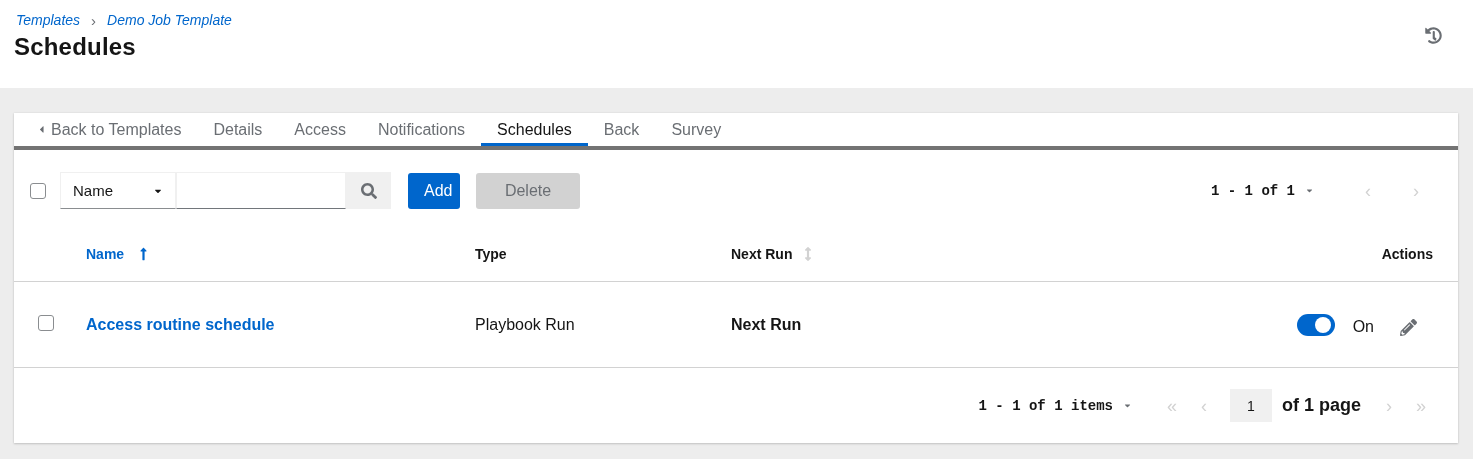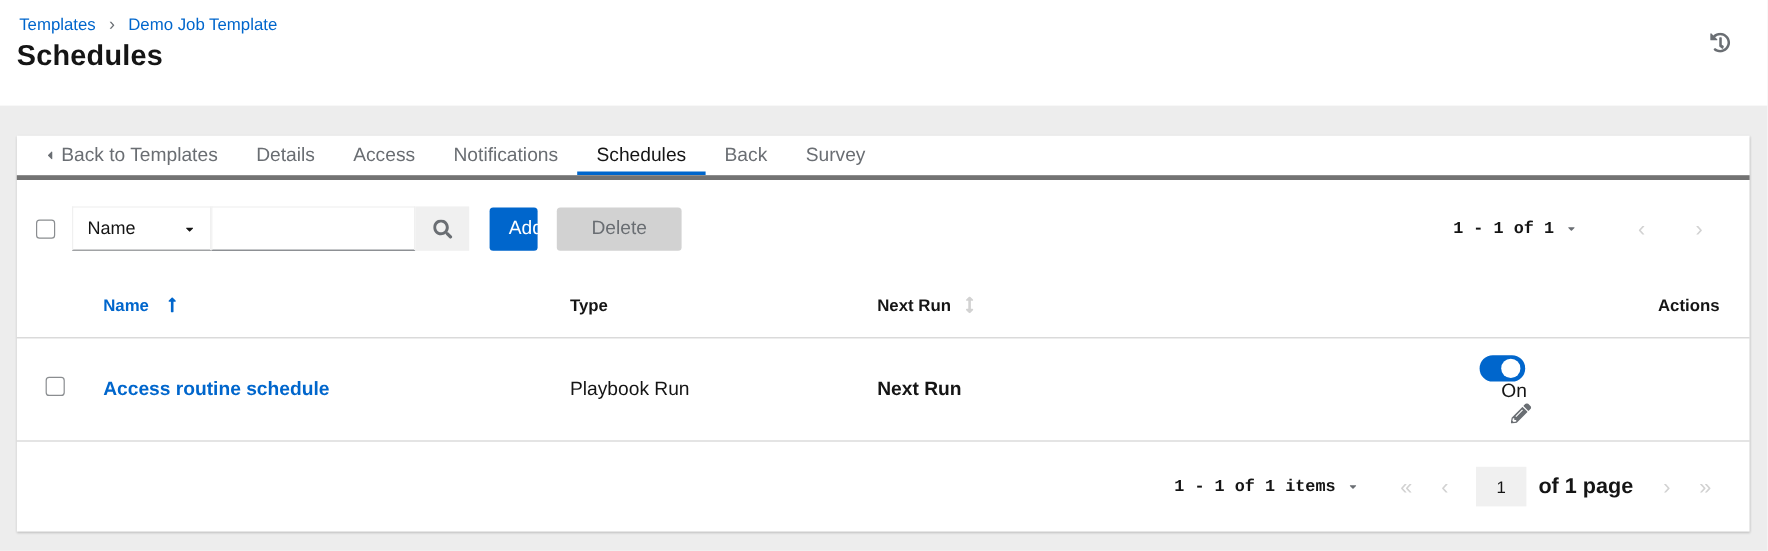--- a/index.html
+++ b/index.html
@@ -7,21 +7,21 @@
   body {
     font-family: "Liberation Sans", sans-serif;
     background: #ededed;
     color: #151515;
   }
   button { font-family: "Liberation Sans", sans-serif; background: none; border: none; cursor: pointer; }
 
   
   .top-header { position: relative; background: #ffffff; height: 88px; }
   .breadcrumb { position: absolute; left: 16px; top: 12px; display: flex; align-items: center; gap: 11px; font-size: 14px; }
-  .breadcrumb a { color: #0066cc; text-decoration: none; cursor: pointer; }
+  .breadcrumb a { color: #0066cc; text-decoration: none; cursor: pointer; font-style: italic; }
   .crumb-sep { color: #6a6e73; font-size: 15px; line-height: 1; }
   .page-title { position: absolute; left: 14px; top: 33px; font-size: 24px; font-weight: 700; letter-spacing: .2px; }
   .history-btn { position: absolute; right: 30px; top: 25px; width: 20px; height: 20px; display: flex; align-items: center; justify-content: center; }
 
   
   .card {
     width: 1444px;
     margin: 25px 0 0 14px;
     background: #ffffff;
     box-shadow: 0 1px 2px rgba(3,3,3,.16), 0 0 2px rgba(3,3,3,.08);
@@ -44,41 +44,41 @@
     background: #fff; border: 1px solid #f0f0f0; border-bottom: 1px solid #8a8d90;
     display: flex; align-items: center; justify-content: space-between; padding: 0 12px;
     font-size: 15px; color: #151515;
   }
   .search-input {
     width: 170px; height: 37px; border: 1px solid #f0f0f0; border-bottom: 1px solid #72767b;
     font-size: 15px; padding: 0 8px; outline: none; font-family: "Liberation Sans", sans-serif;
   }
   .search-btn { width: 45px; height: 37px; background: #f0f0f0; display: flex; align-items: center; justify-content: center; }
   .btn { height: 36px; border-radius: 3px; font-size: 16px; padding: 0 16px; }
-  .btn.add { margin-left: 17px; width: 40px; background: #0066cc; color: #ffffff; }
+  .btn.add { margin-left: 17px; width: 52px; background: #0066cc; color: #ffffff; }
   .btn.delete { margin-left: 16px; width: 104px; background: #d2d2d2; color: #6a6e73; cursor: default; }
   .top-pagination { margin-left: auto; display: flex; align-items: center; padding-right: 14px; }
   .pg-toggle { display: flex; align-items: center; gap: 10px; font-size: 14px; font-weight: 600; color: #151515; font-family: Liberation Mono, monospace; }
   .nav-btn { color: #d2d2d2; font-size: 18px; line-height: 1; width: 24px; }
   .top-pagination .nav-btn.first-gap { margin-left: 42px; }
   .top-pagination .nav-btn + .nav-btn { margin-left: 24px; }
 
   
   .row-grid { display: grid; grid-template-columns: 56px 389px 256px 1fr 200px; align-items: center; padding: 0 25px 0 16px; }
   .thead { height: 55px; border-bottom: 1px solid #d2d2d2; font-size: 14px; font-weight: 700; }
   .name-h { display: flex; align-items: center; gap: 15px; }
   .name-h button { color: #0066cc; font-size: 14px; font-weight: 700; padding: 0; }
   .nextrun-h { display: flex; align-items: center; gap: 12px; cursor: pointer; }
   .actions-h { text-align: right; }
   .trow { height: 86px; border-bottom: 1px solid #d2d2d2; font-size: 16px; }
   .col-cb { padding-left: 8px; }
   .row-link { color: #0066cc; font-weight: 700; text-decoration: none; cursor: pointer; }
   .nextrun-cell { display: flex; align-items: center; }
   .nr-label { font-weight: 700; margin-right: 20px; }
-  .actions-cell { display: flex; align-items: flex-start; justify-content: flex-end; flex-direction: column; }
+  .actions-cell { display: flex; align-items: flex-end; justify-content: flex-end; }
   .switch { width: 38px; height: 22px; border-radius: 11px; background: #0066cc; position: relative; display: inline-block; cursor: pointer; }
   .switch .knob { position: absolute; top: 3px; right: 4px; width: 16px; height: 16px; border-radius: 50%; background: #fff; }
   .on-label { margin-left: 18px; }
   .edit-btn { margin-left: 26px; margin-right: 16px; display: flex; align-items: center; }
 
   
   .tfoot { height: 75px; display: flex; align-items: center; justify-content: flex-end; padding-right: 25px; }
   .tfoot .nav-btn.first-gap { margin-left: 28px; }
   .tfoot .nav-btn { margin-left: 8px; }
   .page-input {

